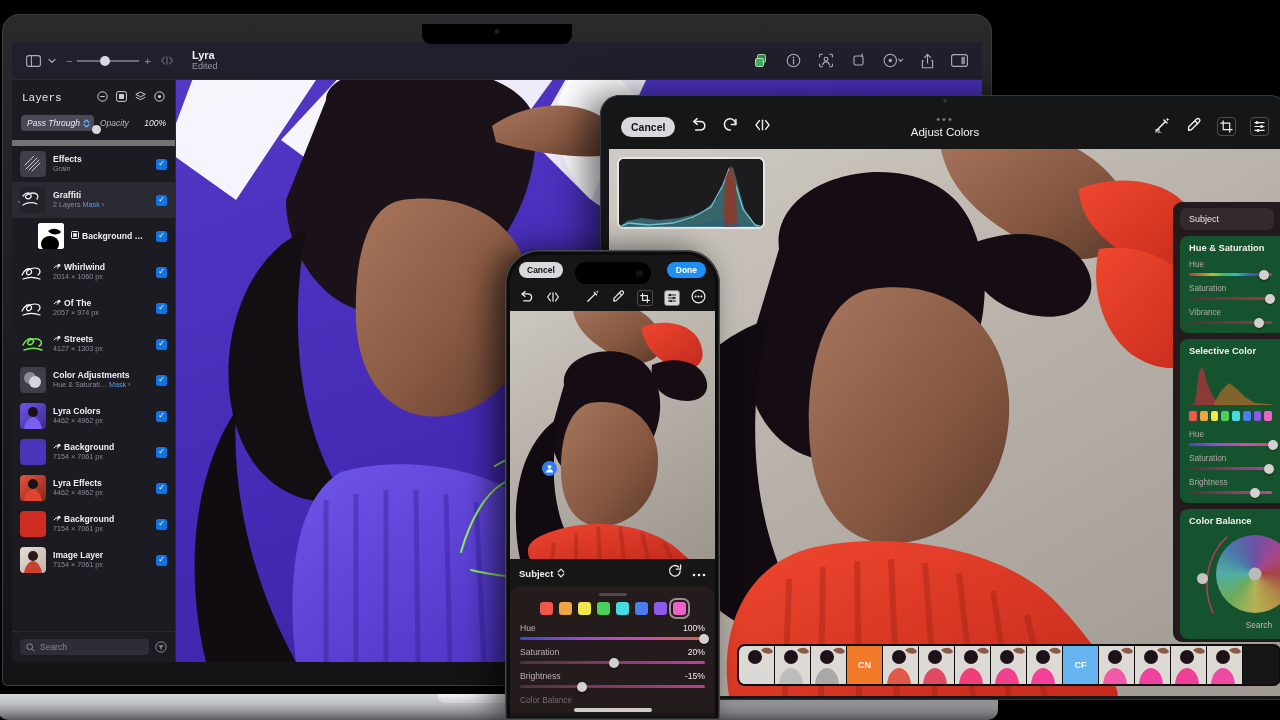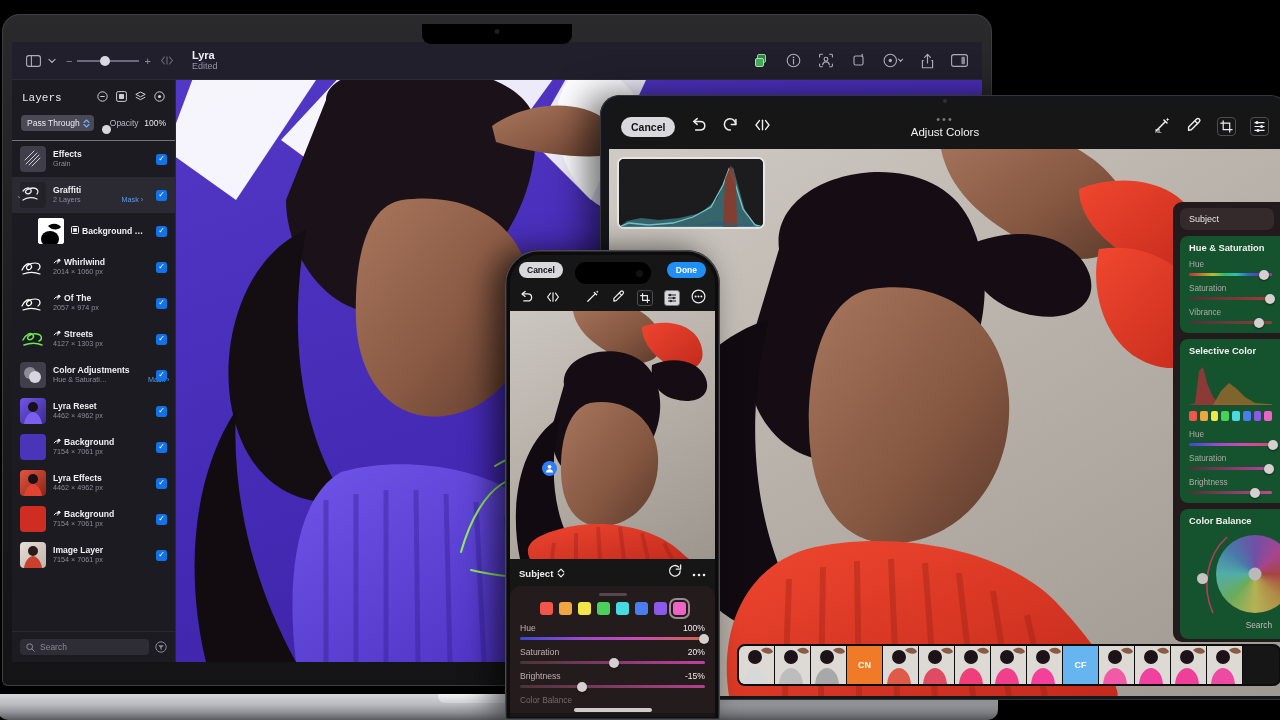--- a/index.html
+++ b/index.html
@@ -40,43 +40,43 @@
   .doc-title .s { color:#9693a5; font-size:9px; }
   .tb-right { margin-left:auto; display:flex; align-items:center; gap:17px; }
 
   
   .mac-body { position:absolute; left:0; top:38px; right:0; bottom:0; display:flex; }
   .layers { width:164px; background:#1c1b21; display:flex; flex-direction:column;
     border-right:1px solid #2a2930; position:relative; }
   .layers-hd { display:flex; align-items:center; padding:9px 10px 7px 10px;font-family:Liberation Mono, monospace; }
   .layers-hd .ttl { color:#e8e7ec; font-size:11px; }
   .layers-hd .ics { margin-left:auto; display:flex; gap:8px; color:#cfced6; }
-  .blend-row { display:flex; align-items:center; padding:1px 9px 9px 9px; gap:16px;
-    border-bottom:1px solid #737373; }
+  .blend-row { display:flex; align-items:center; padding:1px 9px 9px 9px; gap:6px;
+    border-bottom:6px solid #737373;font-style:italic; }
   .blend-sel { background:#4a4955; border-radius:4px; color:#eceaf2; font-size:8.5px;
     padding:3px 4px 3px 6px; display:flex; align-items:center; gap:3px; }
   .op-wrap { flex:1; }
   .op-top { display:flex; justify-content:space-between; font-size:8.5px; }
   .op-top .l { color:#b9b7c2; } .op-top .v { color:#e9e8ee; }
   .op-track { margin-top:3px; height:3px; background:#53525d; border-radius:2px; position:relative; }
   .op-knob { position:absolute; right:-1px; top:-3px; width:9px; height:9px;
     border-radius:50%; background:#d8d7de; }
 
   .layer-list { flex:1; overflow:hidden; }
   .lrow { display:flex; align-items:center; gap:7px; padding:5px 8px; position:relative; }
   .lrow.sel { background:#2b2a33; }
   .lrow.child { padding-left:26px; }
   .thumb { width:26px; height:26px; border-radius:4px; background:#3a3943; flex:0 0 26px;
     overflow:hidden; position:relative; }
   .thumb.sq { border-radius:3px; }
   .ltxt { flex:1; min-width:0; line-height:1.15; }
   .ltxt .n { color:#f0eff4; font-size:8.6px; font-weight:bold; white-space:nowrap;
     overflow:hidden; text-overflow:ellipsis; }
   .ltxt .d { color:#8d8b98; font-size:7.2px; white-space:nowrap; }
-  .ltxt .d .mask { color:#5b9cf0;margin-left:39px; }
+  .ltxt .d .mask { color:#5b9cf0; }
   .chk { width:11px; height:11px; border-radius:2.5px; background:#1273e6;
     flex:0 0 11px; display:flex; align-items:center; justify-content:center;
     color:#fff; font-size:8px; line-height:1; }
   .disc { color:#8b8996; font-size:8px; position:absolute; left:4px; }
   .layer-search { border-top:1px solid #2a2930; padding:7px 8px; display:flex;
     align-items:center; gap:6px; }
   .lsearch-box { flex:1; height:16px; background:#2e2d36; border-radius:4px;
     display:flex; align-items:center; gap:5px; padding:0 6px; }
   .lsearch-box .ph { color:#8a8895; font-size:8.5px; }
   .canvas { flex:1; position:relative; overflow:hidden; background:#4a34b8; }
@@ -419,21 +419,21 @@
                   <div class="d">Hue &amp; Saturati… <span class="mask">Mask ›</span></div>
                 </div>
                 <div class="chk">✓</div>
               </div>
               <div class="lrow">
                 <div class="thumb " style="background:linear-gradient(135deg,#6f55e8,#3b2a8e);"><svg width="26" height="26" viewBox="0 0 26 26">
                     <circle cx="13" cy="9" r="5" fill="#1a1118"></circle>
                     <path d="M4 26c1-8 6-12 9-12s8 4 9 12Z" fill="#7a5ff0"></path>
                   </svg></div>
                 <div class="ltxt">
-                  <div class="n">Lyra Reset</div>
+                  <div class="n">Lyra Colors</div>
                   <div class="d">4462 × 4962 px</div>
                 </div>
                 <div class="chk">✓</div>
               </div>
               <div class="lrow">
                 <div class="thumb " style="background:#4a34b8;"></div>
                 <div class="ltxt">
                   <div class="n"><svg width="8" height="8" viewBox="0 0 8 8" style="margin-right:3px;vertical-align:-1px">
                       <path d="M1 5.2c1.2-2 2.6-2.6 3.6-2 .9.5.6 2-0.7 2.2" fill="none" stroke="#f0eff4" stroke-width="1"></path>
                       <circle cx="5.9" cy="2.2" r="1.5" fill="#f0eff4"></circle>

